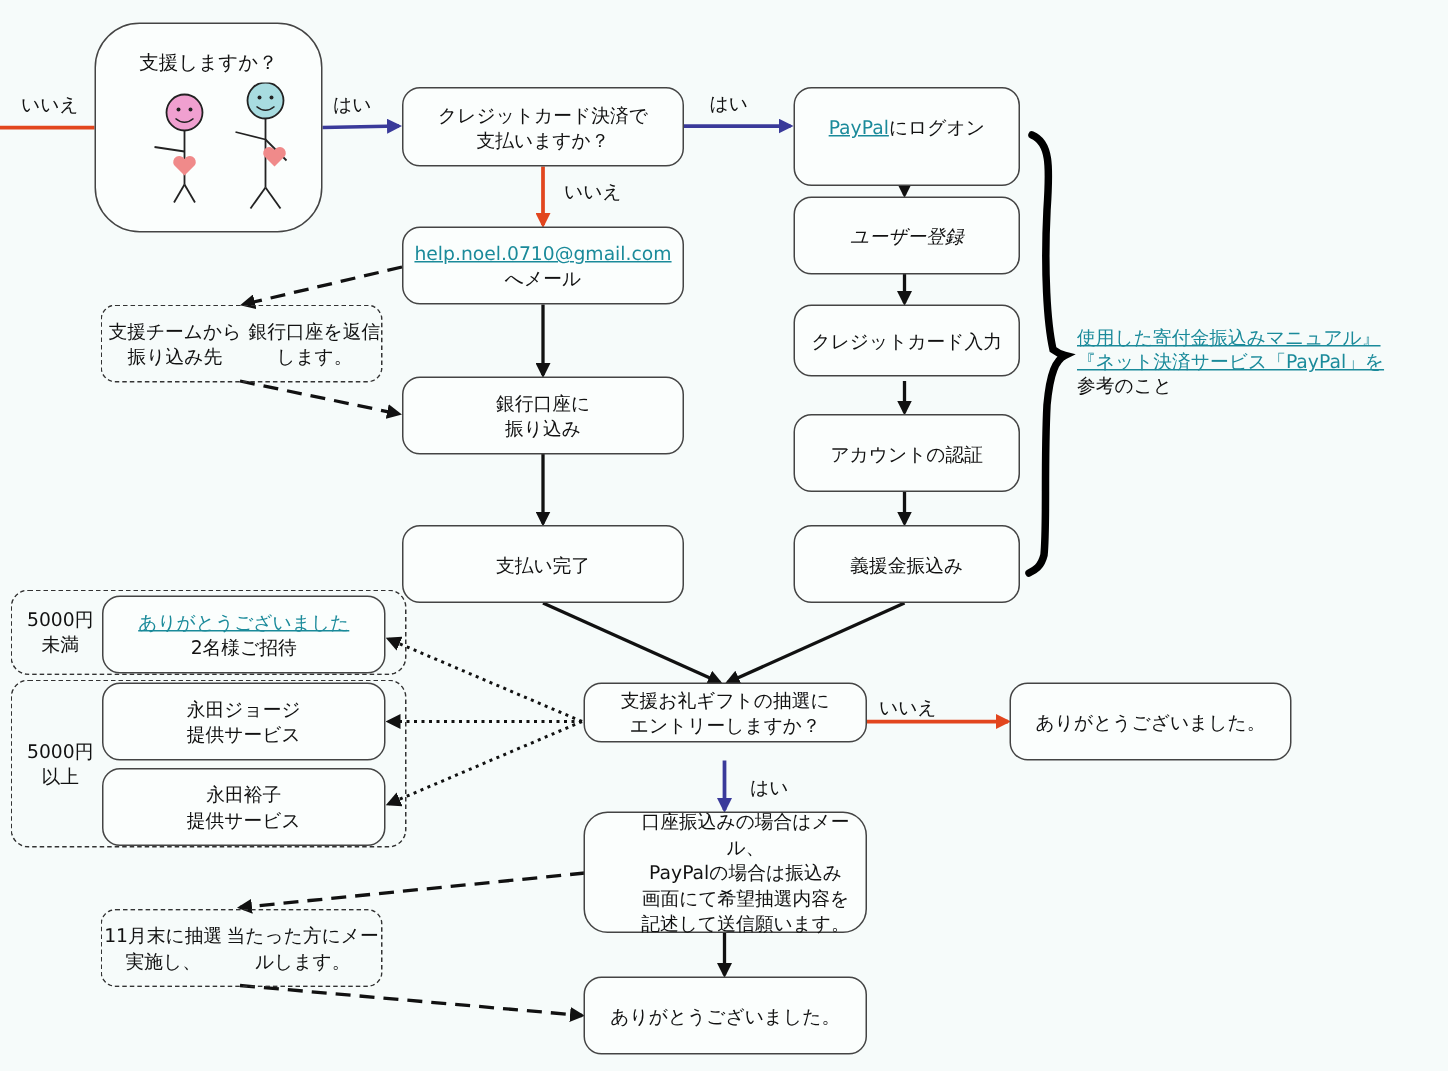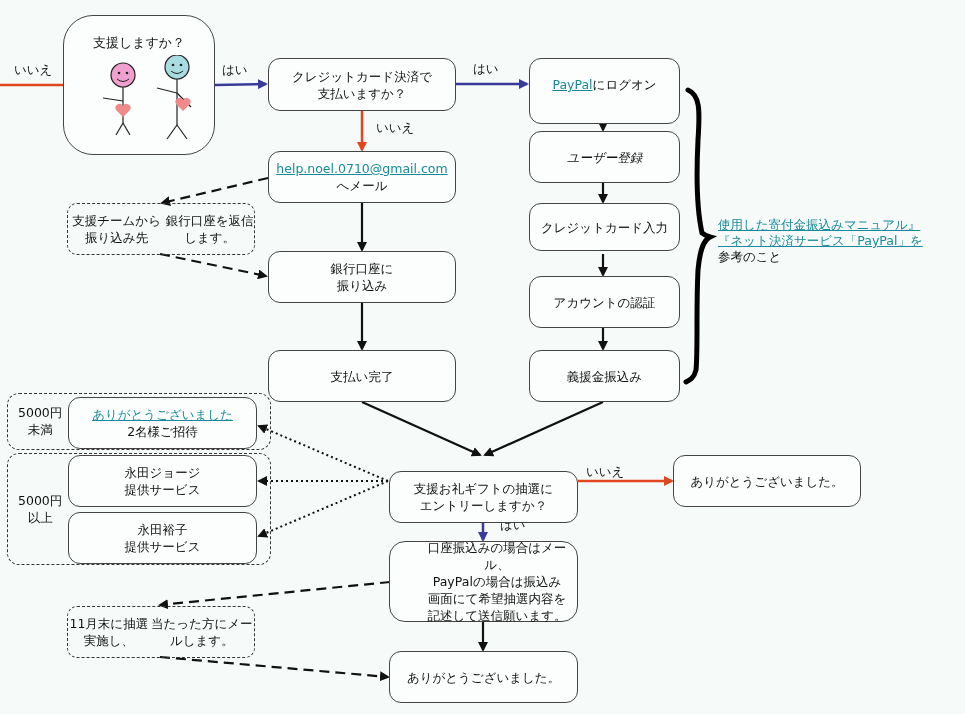--- a/index.html
+++ b/index.html
@@ -166,21 +166,21 @@
 </div>
 <div class="box" style="left:68px;top:455px;width:189px;height:52px;">
   <span>永田ジョージ</span>
   <span>提供サービス</span>
 </div>
 <div class="box" style="left:68px;top:512px;width:189px;height:52px;">
   <span>永田裕子</span>
   <span>提供サービス</span>
 </div>
 
-<div class="box" style="left:389px;top:471px;width:189px;height:52px;">
+<div class="box" style="left:389px;top:455px;width:189px;height:40px;">
   <span>支援お礼ギフトの抽選に</span>
   <span>エントリーしますか？</span>
 </div>
 <div class="box" style="left:673px;top:455px;width:188px;height:52px;">
   <span>ありがとうございました。</span>
 </div>
 
 <div class="box" style="left:389px;top:541px;width:189px;height:81px;border-radius:16px;padding-left:27px;">
   <span>口座振込みの場合はメール、</span>
   <span>PayPalの場合は振込み</span>

